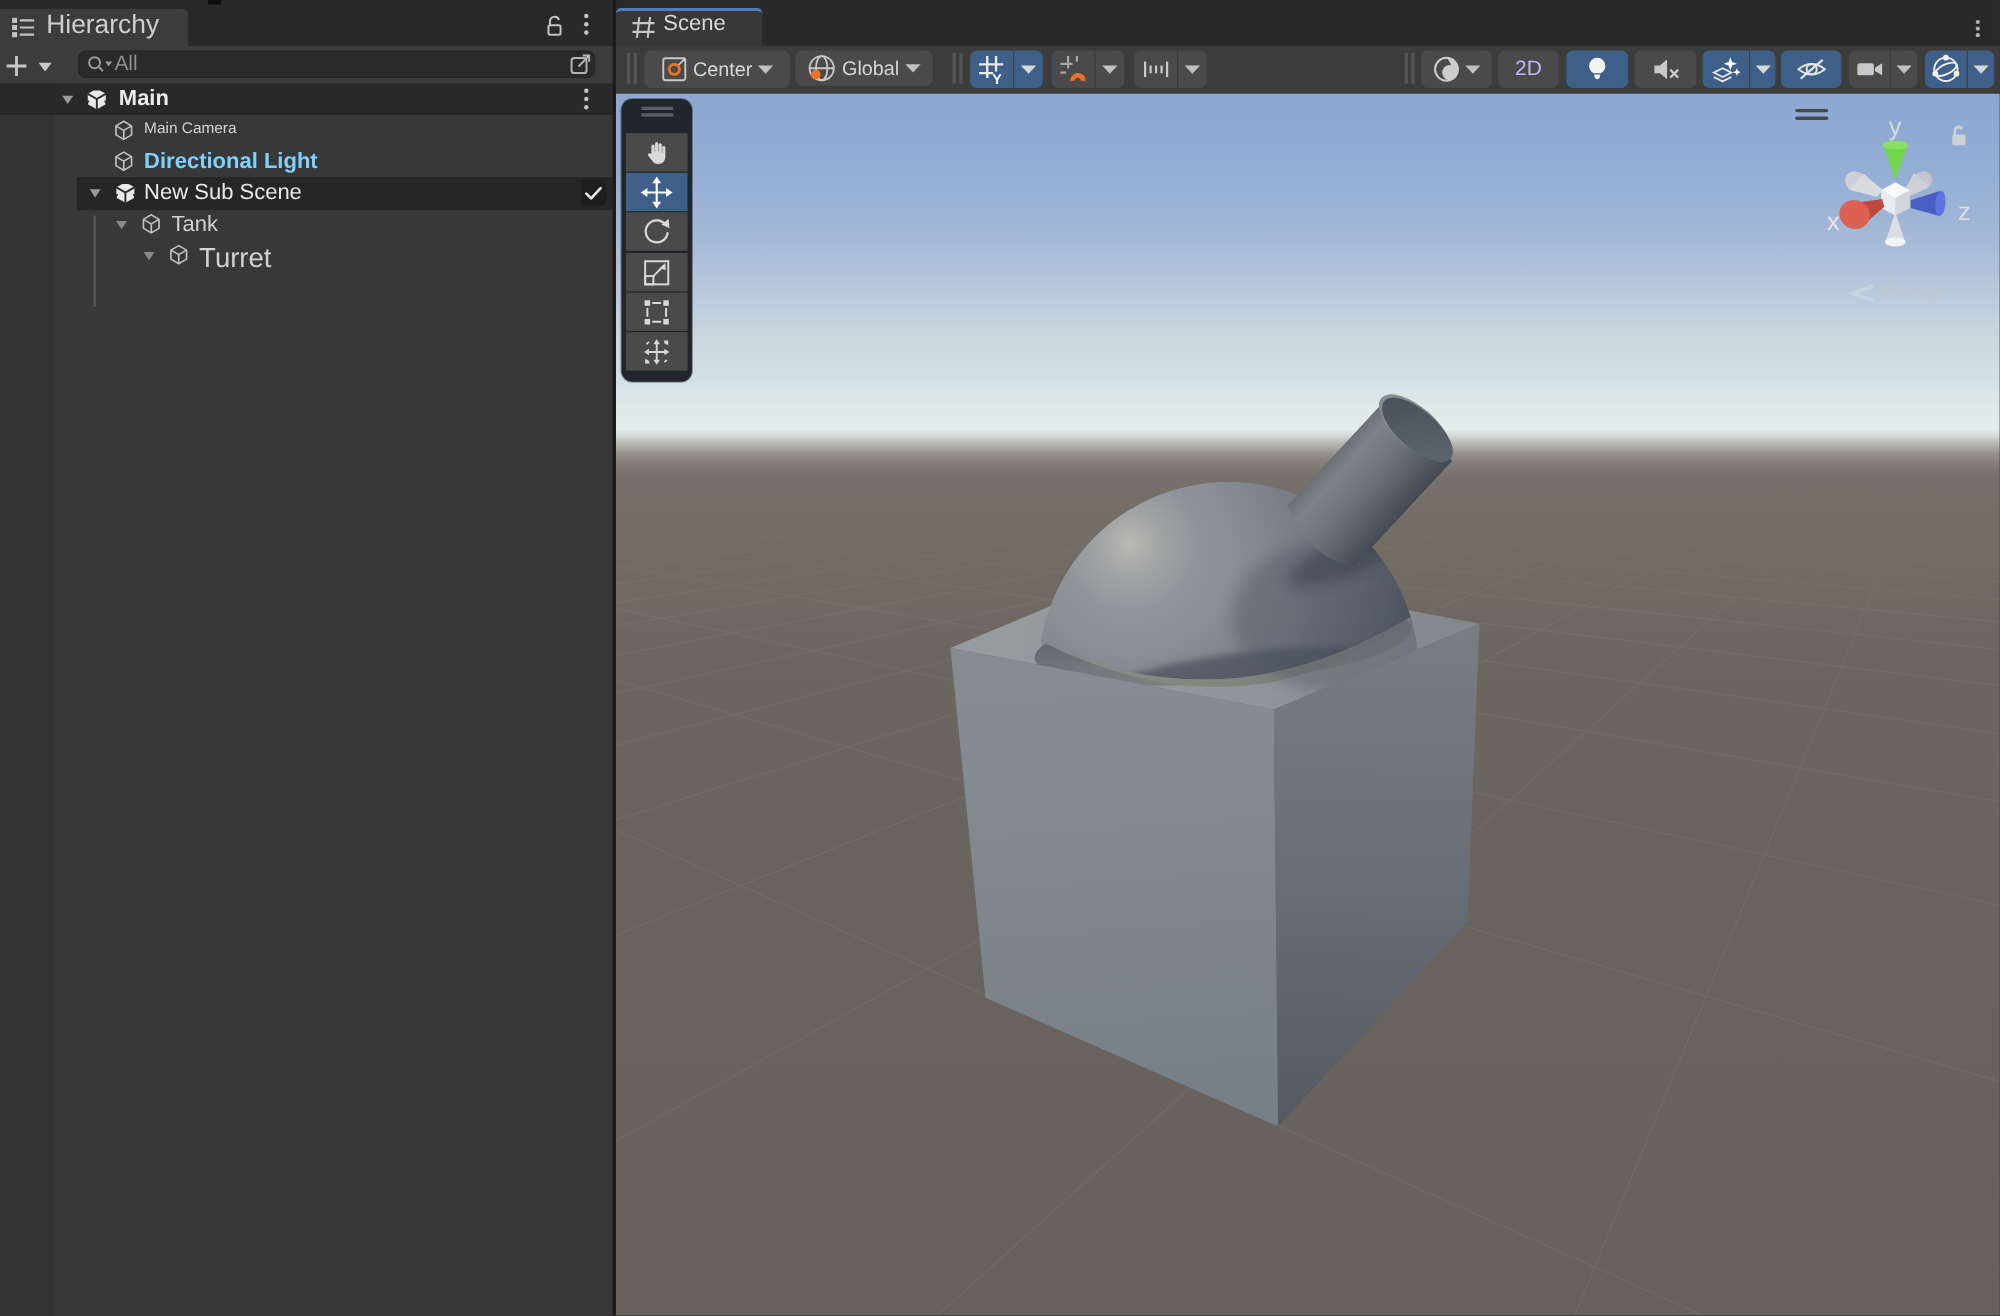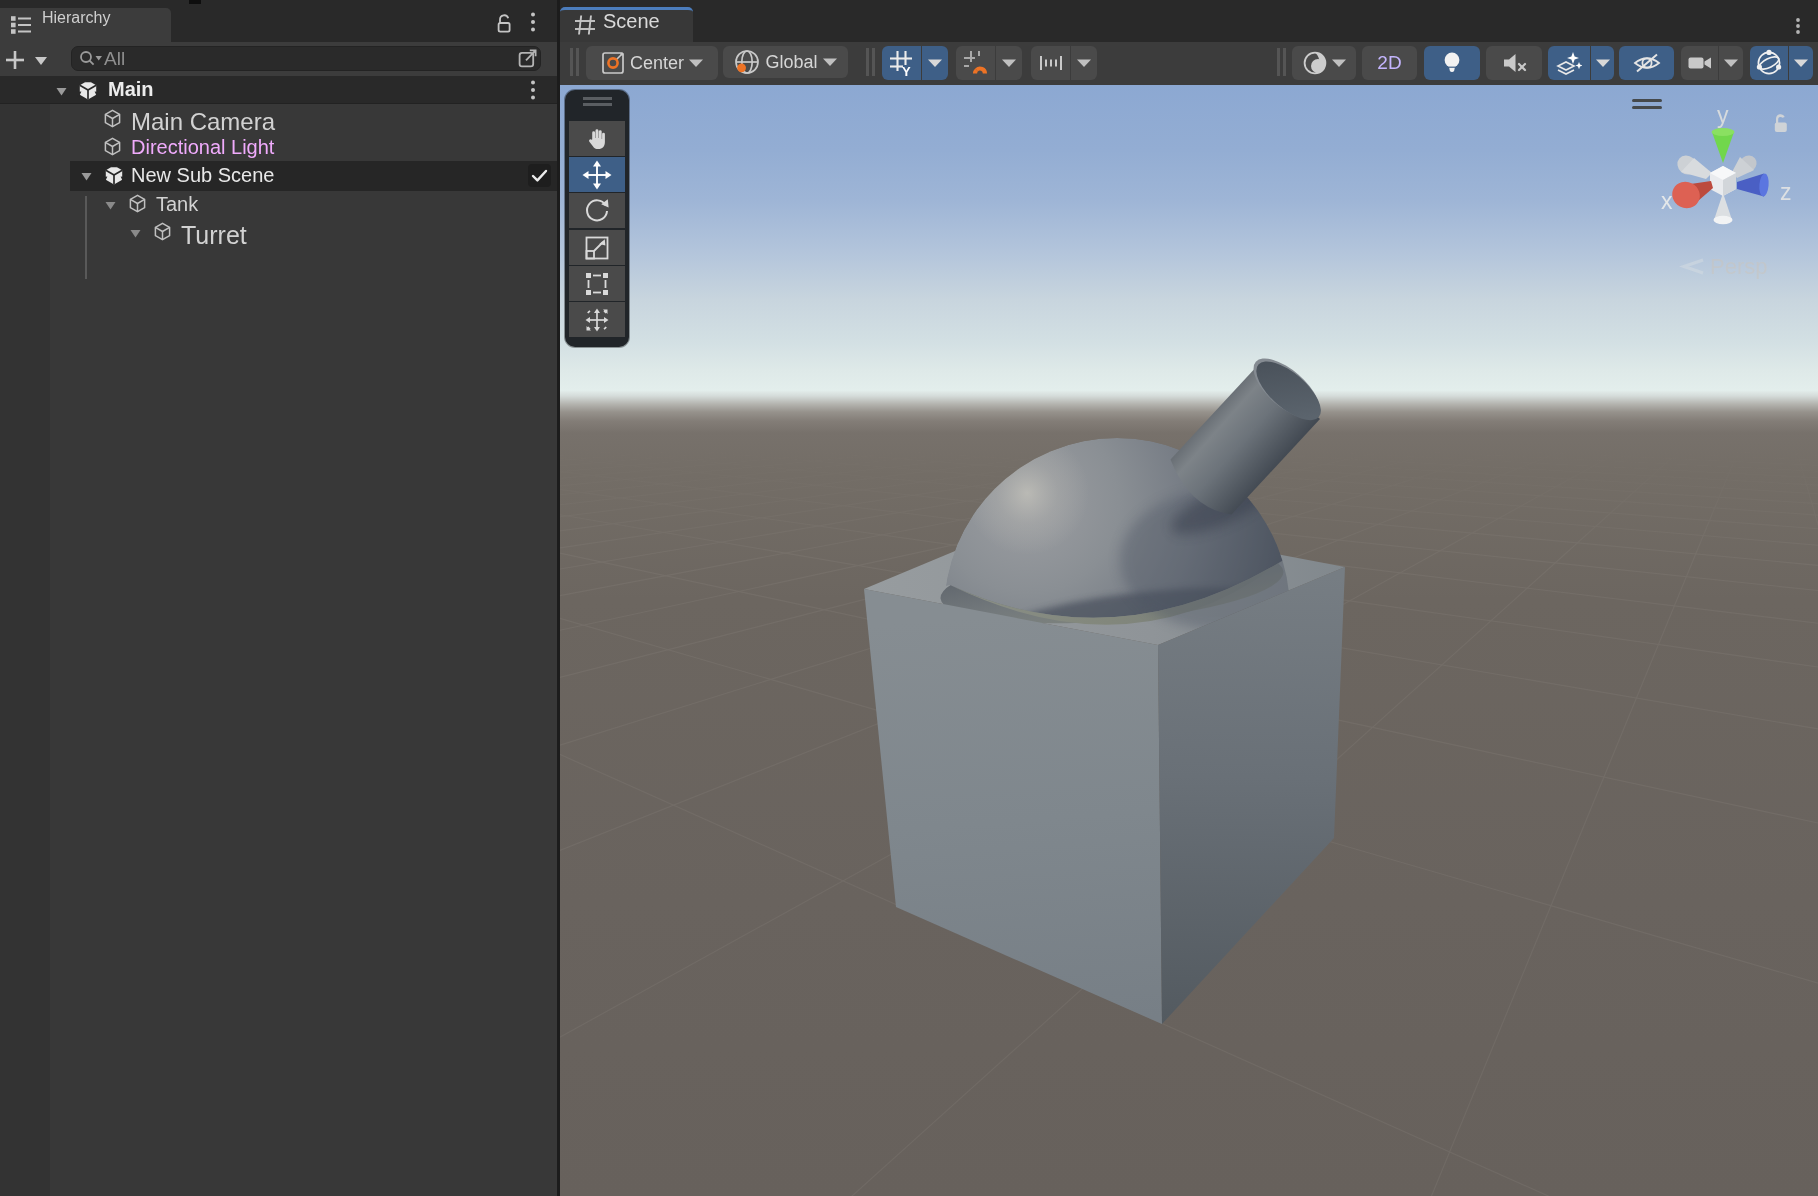--- a/index.html
+++ b/index.html
@@ -16,21 +16,21 @@
   <div class="abs" style="left:10px;top:14px"><svg width="24" height="22" viewBox="0 0 24 22">
         <g stroke="#c4c4c4" stroke-width="2">
           <rect x="2" y="3.2" width="2.6" height="2.6" fill="#c4c4c4"></rect>
           <line x1="8" y1="4.5" x2="21" y2="4.5"></line>
           <rect x="2" y="9.7" width="2.6" height="2.6" fill="#c4c4c4"></rect>
           <line x1="8" y1="11" x2="21" y2="11"></line>
           <rect x="2" y="16.2" width="2.6" height="2.6" fill="#c4c4c4"></rect>
           <line x1="8" y1="17.5" x2="21" y2="17.5"></line>
         </g>
       </svg></div>
-  <div class="abs" style="left:42px;top:9px;font-size:16px;color:#cfcfcf">Hierarchy</div>
+  <div class="abs" style="left:42px;top:9px;font-size:24px;color:#cfcfcf">Hierarchy</div>
   <div class="abs" style="left:494px;top:13px"><svg width="20" height="22" viewBox="0 0 20 22">
         <path d="M6 10 v-3.4 a4.2,4.2 0 0 1 8.2,-1.4" fill="none" stroke="#c4c4c4" stroke-width="1.8"></path>
         <rect x="4.6" y="10" width="11" height="8.6" rx="1.6" fill="none" stroke="#c4c4c4" stroke-width="1.8"></rect>
       </svg></div>
   <div class="abs" style="left:529px;top:10px"><svg width="8" height="24" viewBox="0 0 8 24">
         <g fill="#c4c4c4">
           <circle cx="4" cy="4.5" r="2"></circle>
           <circle cx="4" cy="12" r="2"></circle>
           <circle cx="4" cy="19.5" r="2"></circle>
         </g>
@@ -85,31 +85,31 @@
       <div style="position:absolute;left:0;bottom:0;width:557px;height:1px;background:#222"></div>
     </div>
     <div style="position:absolute;left:50px;top:104.8px;width:507px;height:28.3px;background:#383838">
       <div style="position:absolute;left:52px;top:3px"><svg width="21" height="21" viewBox="0 0 21 21">
           <g fill="none" stroke="#c0c0c0" stroke-width="1.5" stroke-linejoin="round">
             <polygon points="10.5,2.3 17.6,6.4 17.6,14.6 10.5,18.7 3.4,14.6 3.4,6.4"></polygon>
             <polyline points="3.4,6.4 10.5,10.5 17.6,6.4"></polyline>
             <line x1="10.5" y1="10.5" x2="10.5" y2="18.7"></line>
           </g>
         </svg></div>
-      <div style="position:absolute;left:81px;top:3px;font-size:24px;font-weight:normal;color:#d2d2d2;white-space:nowrap">Main Camera</div>
+      <div style="position:absolute;left:81px;top:3px;font-size:14px;font-weight:normal;color:#d2d2d2;white-space:nowrap">Main Camera</div>
     </div>
     <div style="position:absolute;left:50px;top:133.1px;width:507px;height:28.3px;background:#383838">
       <div style="position:absolute;left:52px;top:3px"><svg width="21" height="21" viewBox="0 0 21 21">
           <g fill="none" stroke="#c0c0c0" stroke-width="1.5" stroke-linejoin="round">
             <polygon points="10.5,2.3 17.6,6.4 17.6,14.6 10.5,18.7 3.4,14.6 3.4,6.4"></polygon>
             <polyline points="3.4,6.4 10.5,10.5 17.6,6.4"></polyline>
             <line x1="10.5" y1="10.5" x2="10.5" y2="18.7"></line>
           </g>
         </svg></div>
-      <div style="position:absolute;left:81px;top:3px;font-size:20px;font-weight:normal;color:#f0abfc;white-space:nowrap">Directional Light</div>
+      <div style="position:absolute;left:81px;top:3px;font-size:20px;font-weight:bold;color:#7dd3fc;white-space:nowrap">Directional Light</div>
     </div>
     <div style="position:absolute;left:50px;top:189.7px;width:507px;height:28.3px;background:#383838">
       <div style="position:absolute;left:54px;top:8px"><svg width="13" height="13" viewBox="0 0 13 13">
           <polygon points="1.5,3 11.5,3 6.5,10.5" fill="#8a8a8a"></polygon>
         </svg></div>
       <div style="position:absolute;left:77px;top:3px"><svg width="21" height="21" viewBox="0 0 21 21">
           <g fill="none" stroke="#c0c0c0" stroke-width="1.5" stroke-linejoin="round">
             <polygon points="10.5,2.3 17.6,6.4 17.6,14.6 10.5,18.7 3.4,14.6 3.4,6.4"></polygon>
             <polyline points="3.4,6.4 10.5,10.5 17.6,6.4"></polyline>
             <line x1="10.5" y1="10.5" x2="10.5" y2="18.7"></line>

